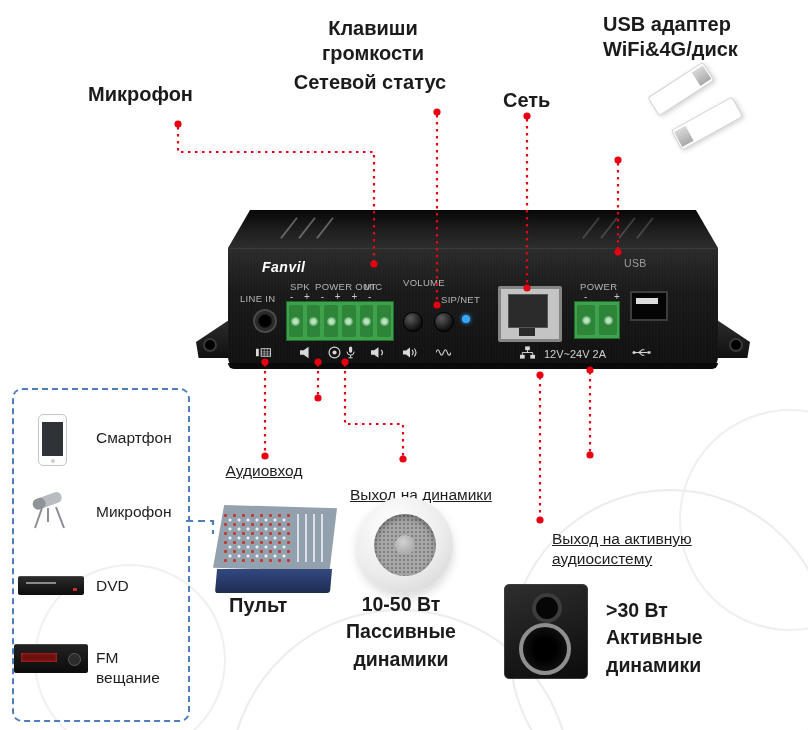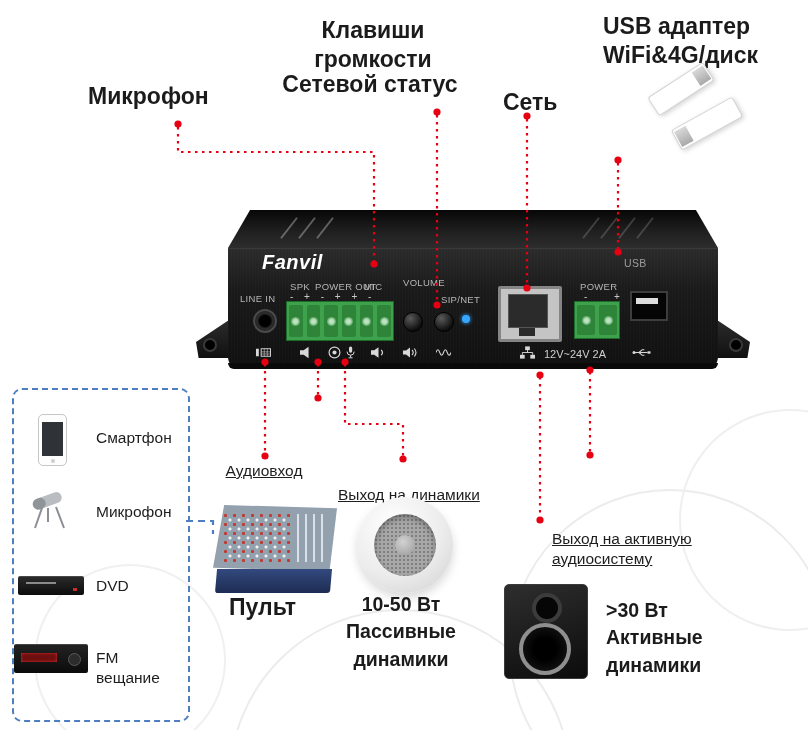--- a/index.html
+++ b/index.html
@@ -3,21 +3,21 @@
 <meta charset="utf-8">
 <style>
   html,body { margin:0; padding:0; background:#fff; }
   .canvas { position:relative; width:808px; height:730px; background:#ffffff; overflow:hidden;
             font-family:"Liberation Sans","DejaVu Sans",sans-serif; color:#1b1b1b; }
   svg.layer { position:absolute; left:0; top:0; pointer-events:none; }
 
   
   .lbl { position:absolute; }
   .pre { white-space:pre-line; }
-  .b20 { font-weight:700; font-size:23px; line-height:1.25; }
+  .b20 { font-weight:700; font-size:20px; line-height:1.25; }
   .b19 { font-weight:700; font-size:19.5px; line-height:1.4; }
   .r15 { font-size:15.5px; line-height:1.28; color:#1d1d1d;text-decoration:underline; }
   .center { text-align:center; }
 
   
   .device { position:absolute; left:228px; top:210px; width:490px; height:158px; }
   .device-top { position:absolute; left:0; top:0; width:490px; height:38px;
       background:linear-gradient(180deg,#070707,#1f1f1f 55%,#2d2d2d);
       clip-path:polygon(4.5% 0,95.5% 0,100% 100%,0 100%); }
   .glint { position:absolute; width:2px; height:26px; background:rgba(255,255,255,.32); transform:rotate(38deg); }
@@ -25,22 +25,22 @@
   .ear-l { left:-32px; clip-path:polygon(0 58%,100% 0,100% 100%,8% 100%); }
   .ear-r { right:-32px; clip-path:polygon(0 0,100% 58%,92% 100%,0 100%); }
   .hole { position:absolute; width:10px; height:10px; border-radius:50%; background:#000; border:2px solid #3a3a3a; top:18px; }
   .ear-l .hole { left:7px; } .ear-r .hole { right:7px; }
   .device-front { position:absolute; left:0; top:38px; width:490px; height:120px;
       background:repeating-linear-gradient(90deg,rgba(255,255,255,.015) 0 1px,transparent 1px 3px),
                  linear-gradient(180deg,#2b2b2b 0%,#1a1a1a 35%,#101010 100%);
       border-top:1px solid #3a3a3a; border-radius:0 0 12px 12px; }
   .device-front:after { content:""; position:absolute; left:0; right:0; bottom:0; height:6px;
       background:#0a0a0a; border-radius:0 0 12px 12px; }
-  .brand { position:absolute; left:34px; top:2px; color:#fff; font-style:italic; font-weight:700;
-           font-size:20px; letter-spacing:.5px; }
+  .brand { position:absolute; left:34px; top:10px; color:#fff; font-style:italic; font-weight:700;
+           font-size:14px; letter-spacing:.5px; }
   .plabel { position:absolute; color:#b5b5b5; font-size:9.5px; letter-spacing:.3px; white-space:nowrap; }
   .pol { position:absolute; color:#c9c9c9; font-size:10px; letter-spacing:4px; white-space:nowrap; }
   .jack { position:absolute; left:25px; top:60px; width:20px; height:20px; border-radius:50%;
           background:radial-gradient(circle,#000 38%,#2e2e2e 55%,#0c0c0c); border:2px solid #4a4a4a; }
   .tblock { position:absolute; top:52px; background:#3da24b; border:1px solid #1d6b28; display:flex; }
   .tblock .cell { flex:1; margin:3px 2px; background:#2e8539; border-radius:2px; position:relative; }
   .tblock .cell:after { content:""; position:absolute; left:50%; top:50%; width:9px; height:9px; margin:-4.5px 0 0 -4.5px;
           border-radius:50%; background:radial-gradient(circle,#bfe3c2 0 30%,#57a862 70%); }
   .knob { position:absolute; top:63px; width:18px; height:18px; border-radius:50%;
           background:radial-gradient(circle at 35% 30%,#5a5a5a,#0e0e0e 72%); border:1px solid #000; }
@@ -264,21 +264,21 @@
   </svg>
 
   <div class="lbl b20" style="left:88px;top:82px">Микрофон</div>
   <div class="lbl b20 pre center" style="left:278px;top:16px;width:190px">Клавиши
 громкости</div>
   <div class="lbl b20 center" style="left:270px;top:70px;width:200px">Сетевой статус</div>
   <div class="lbl b20" style="left:503px;top:88px">Сеть</div>
   <div class="lbl b20 pre" style="left:603px;top:12px">USB адаптер
 WiFi&amp;4G/диск</div>
   <div class="lbl r15 center" style="left:214px;top:461px;width:100px">Аудиовход</div>
-  <div class="lbl r15" style="left:338px;top:485px">Выход на динамики</div>
+  <div class="lbl r15" style="left:350px;top:485px">Выход на динамики</div>
   <div class="lbl r15 pre" style="left:552px;top:529px">Выход на активную
 аудиосистему</div>
 
   <div>
     <div class="dongle" style="left:648px;top:78px;width:64px;height:20px;transform:rotate(-33deg)">
       <div class="cap cap-r"></div>
     </div>
     <div class="dongle" style="left:672px;top:112px;width:68px;height:21px;transform:rotate(-29deg)">
       <div class="cap cap-l"></div>
     </div>

